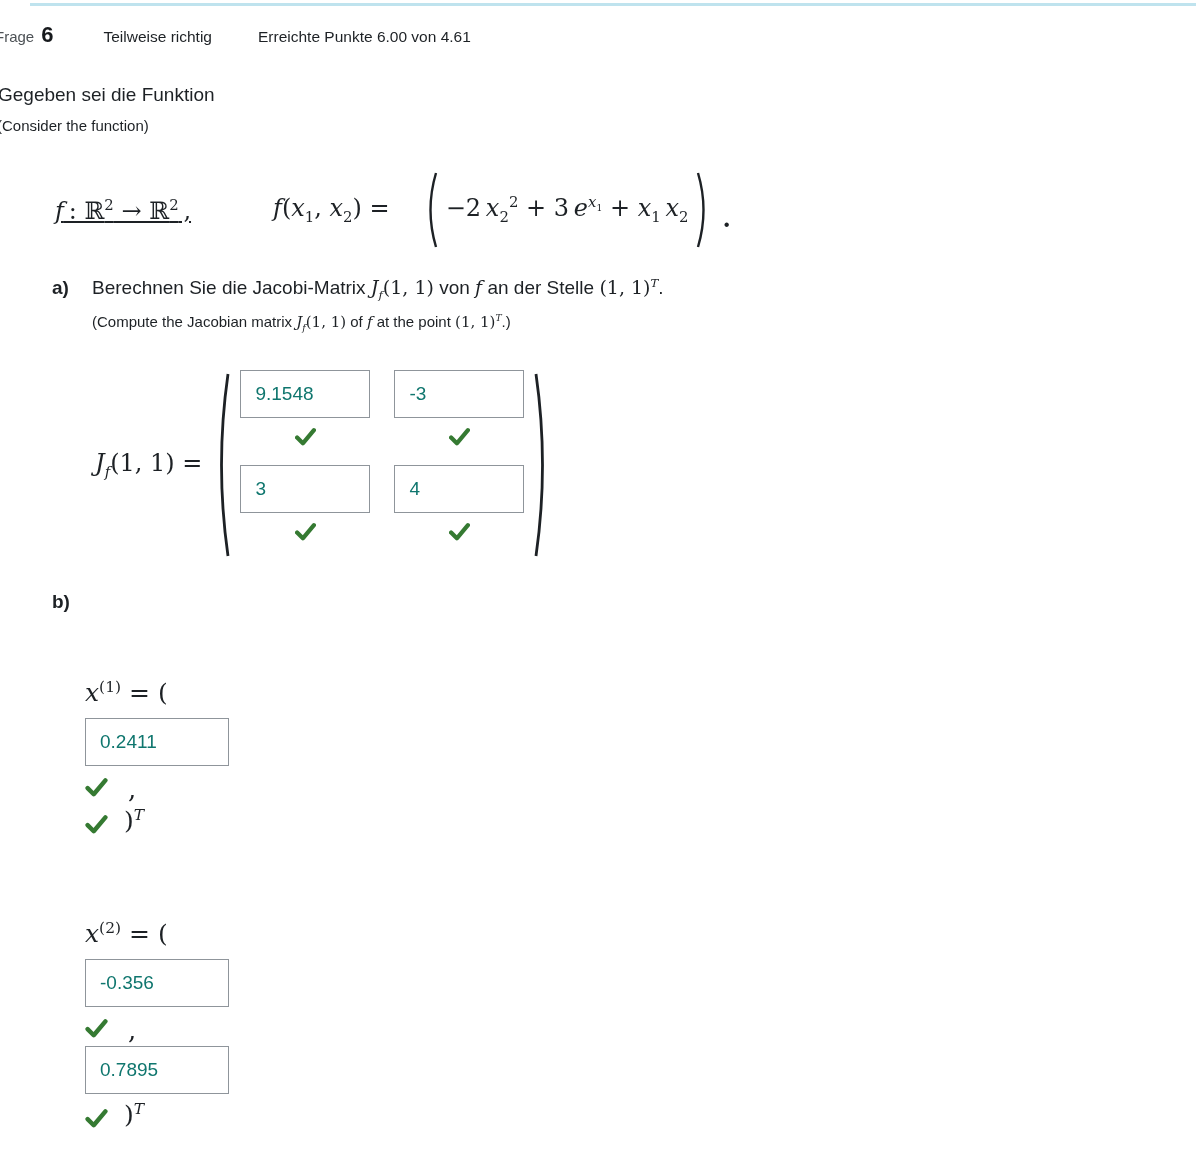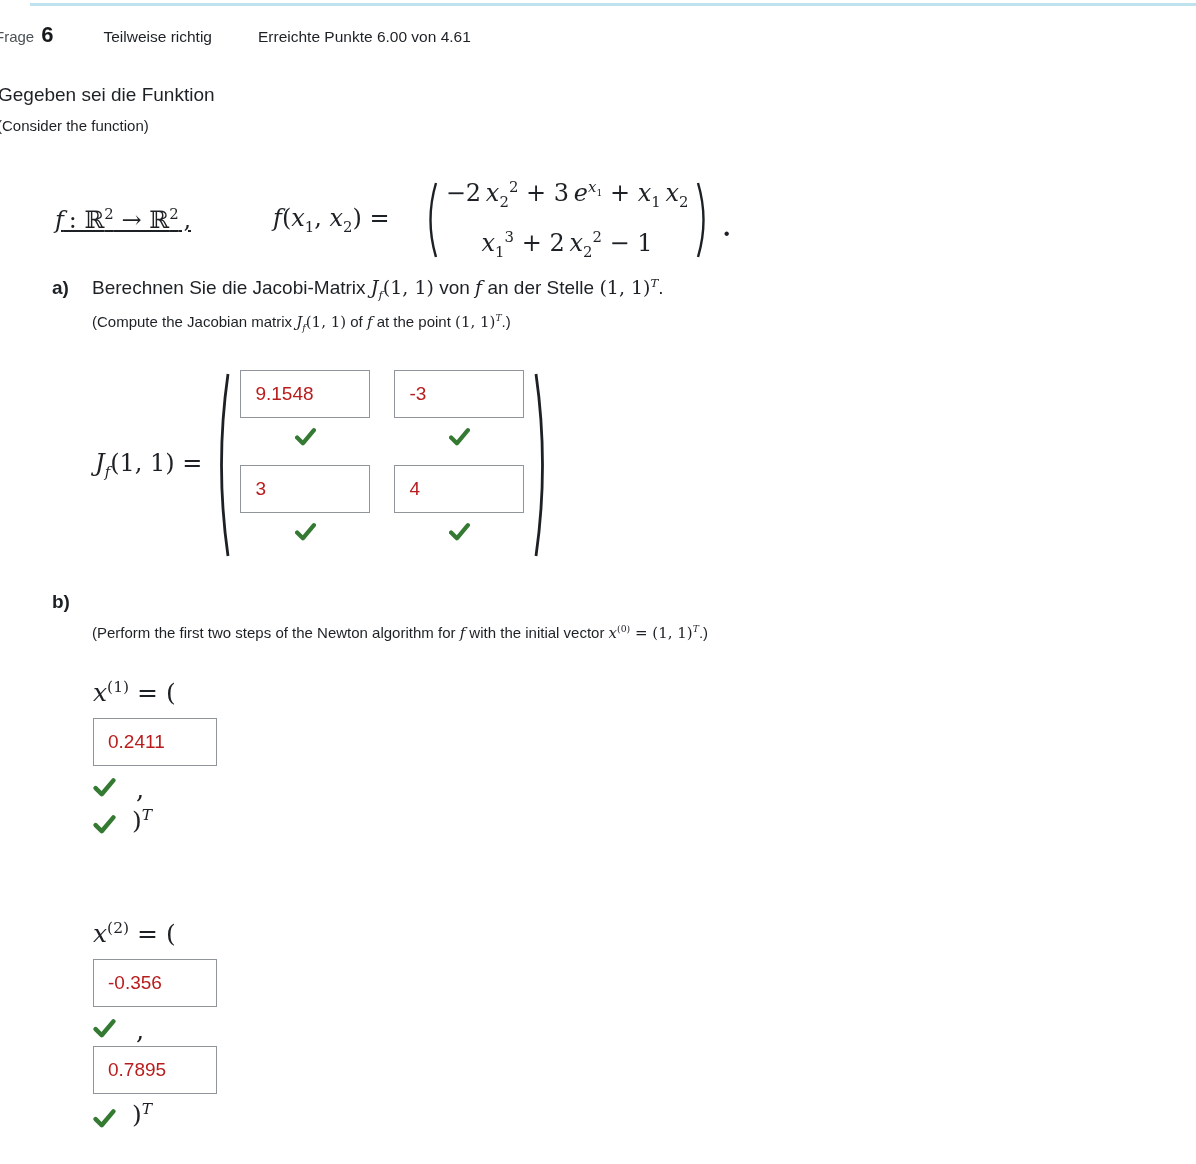--- a/index.html
+++ b/index.html
@@ -55,29 +55,29 @@
 
   .jac { position: absolute; left: 95px; top: 370px; display: flex; align-items: center; }
   .jac-label { font-size: 24px; margin-right: 10px; white-space: nowrap; }
   .jac-grid { display: grid; grid-template-columns: 130px 130px; column-gap: 24px; margin: 0 8px; }
   .jac-cell { display: flex; flex-direction: column; height: 95px; }
   .checkwrap { display: flex; justify-content: center; padding-top: 9px; }
 
   .ans-input {
     box-sizing: border-box; height: 48px; border: 1px solid var(--input-border);
     border-radius: 0; background: #fff; font-family: "Liberation Sans", sans-serif;
-    font-size: 19px; color: #b91c1c; padding: 0 6px 0 14px; outline: none;
+    font-size: 19px; color: #0f766e; padding: 0 6px 0 14px; outline: none;
   }
   .jac-cell .ans-input { width: 130px; }
 
-  .xblock { position: absolute; left: 93px; display: flex; flex-direction: column; align-items: flex-start; }
+  .xblock { position: absolute; left: 85px; display: flex; flex-direction: column; align-items: flex-start; }
   #x1-block { top: 678px; }
   #x2-block { top: 919px; }
   .xlabel { font-size: 25px; height: 34px; white-space: nowrap; }
-  .xblock .ans-input { width: 124px; margin-top: 6px; }
+  .xblock .ans-input { width: 144px; margin-top: 6px; }
   .checkrow { display: flex; align-items: center; margin-top: 8px; height: 26px; }
   .checkrow + .ans-input { margin-top: 5px; }
   .trow { margin-top: 9px; height: 30px; }
   .sep { font-size: 26px; margin-left: 20px; position: relative; top: 2px; }
   .closet { font-size: 25px; margin-left: 16px; position: relative; top: -3px; }
 
   .checksvg { display: block; }
   .checksvg polyline { fill: none; stroke: var(--success-check); stroke-width: 4; stroke-linecap: round; stroke-linejoin: round; }
 </style>
 </head>
@@ -98,21 +98,20 @@
   <div class="intro-en">(Consider the function)</div>
 
   <div class="formula">
     <span class="m fmap"><i>f</i> : ℝ<sup>2</sup> → ℝ<sup>2</sup> ,</span>
     <span class="m flhs"><i>f</i>(<i>x</i><sub>1</sub>, <i>x</i><sub>2</sub>) =</span>
     <svg class="paren" width="18" height="80" viewBox="0 0 18 80">
         <path d="M14,3 Q3,40 14,77"></path>
       </svg>
     <span class="vec">
       <span class="m vrow">−2 <i>x</i><sub>2</sub><sup>2</sup> + 3 <i>e</i><sup><i>x</i><sub>1</sub></sup> + <i>x</i><sub>1</sub> <i>x</i><sub>2</sub></span>
-      <span class="m vrow"><i>x</i><sub>1</sub><sup>3</sup> + 2 <i>x</i><sub>2</sub><sup>2</sup> − 1</span>
     </span>
     <svg class="paren" width="18" height="80" viewBox="0 0 18 80">
         <path d="M4,3 Q15,40 4,77"></path>
       </svg>
     <span class="m period">.</span>
   </div>
 
   <div class="part" id="part-a">
     <div class="part-line">
       <span class="marker">a)</span>
@@ -162,21 +161,20 @@
     </div>
     <svg class="bigparen" width="20" height="190" viewBox="0 0 20 190">
         <path d="M4,4 Q17,95 4,186"></path>
       </svg>
   </div>
 
   <div class="part" id="part-b">
     <div class="part-line">
       <span class="marker">b)</span>
     </div>
-    <div class="ptext-en">(Perform the first two steps of the Newton algorithm for <span class="m"><i>f</i></span> with the initial vector <span class="m"><i>x</i><sup>(0)</sup> = (1, 1)<sup><i>T</i></sup></span>.)</div>
   </div>
 
   <div class="xblock" id="x1-block">
     <span class="m xlabel"><i>x</i><sup>(1)</sup> = (</span>
     <input class="ans-input" type="text" readonly="" value="0.2411" style="">
     <div class="checkrow">
       <svg class="checksvg" width="23" height="20" viewBox="0 0 20 18">
           <polyline points="2,10 7.5,15.5 18,3"></polyline>
         </svg>
       <span class="m sep">,</span>

